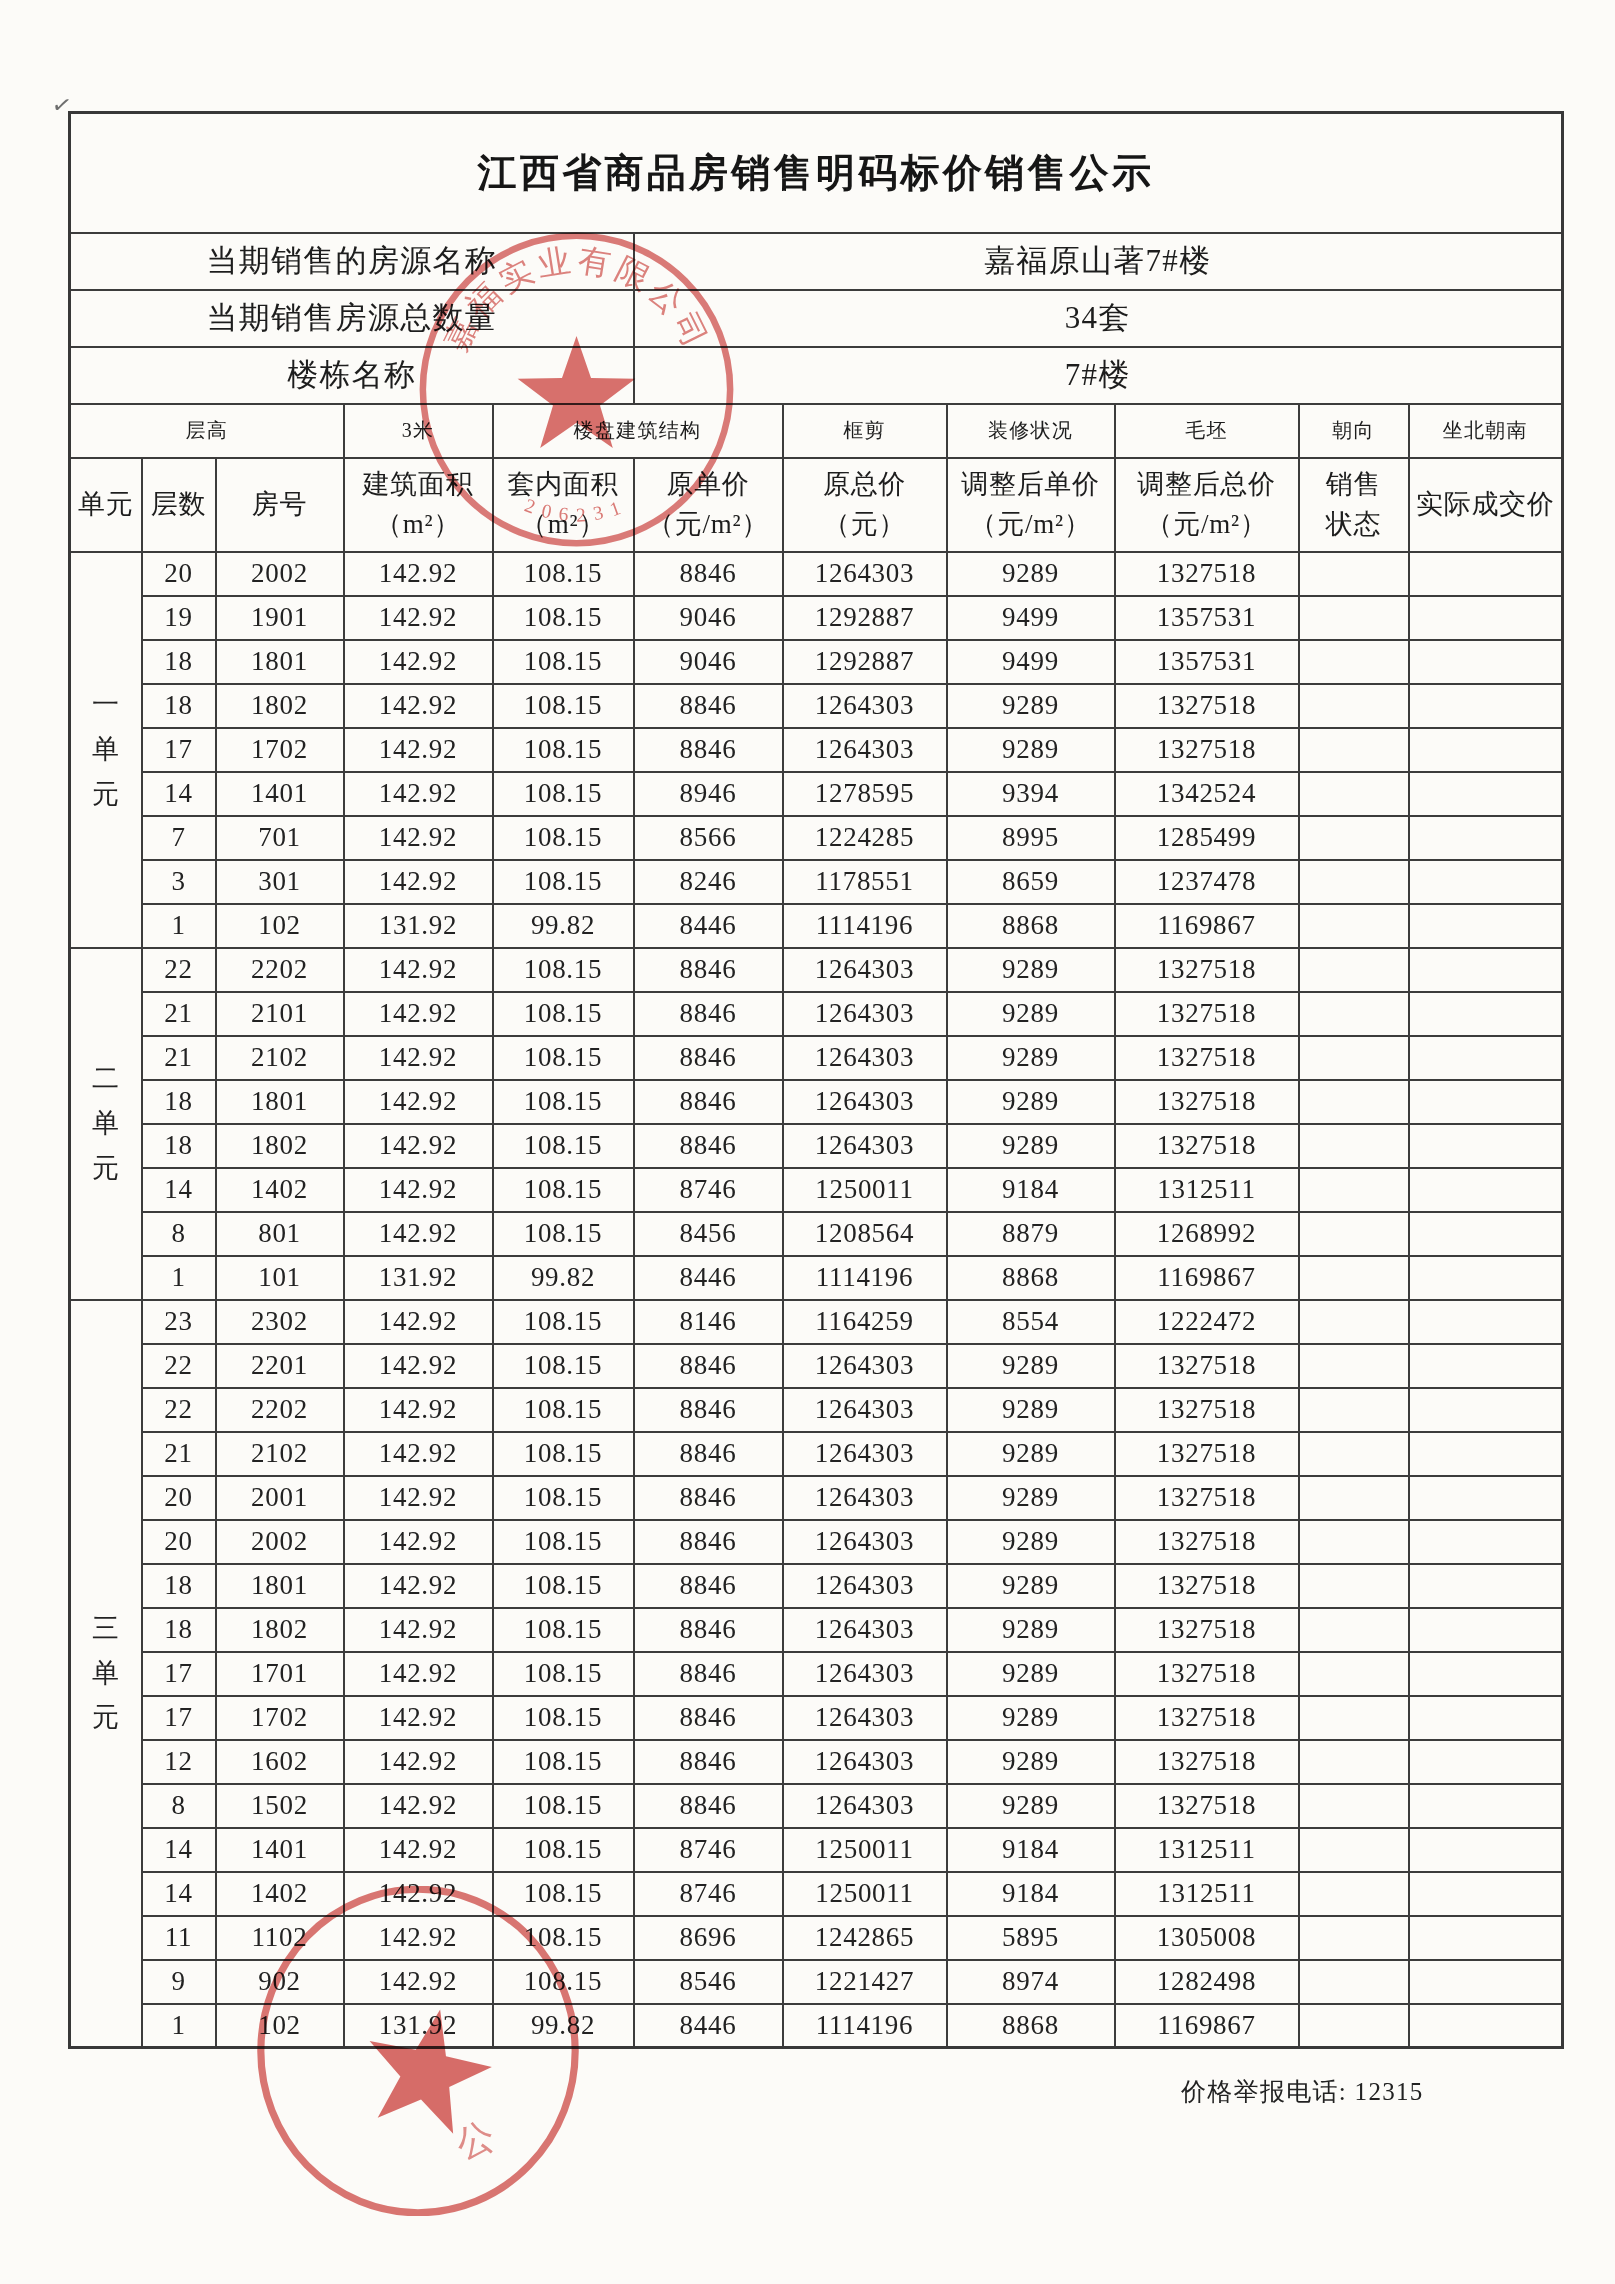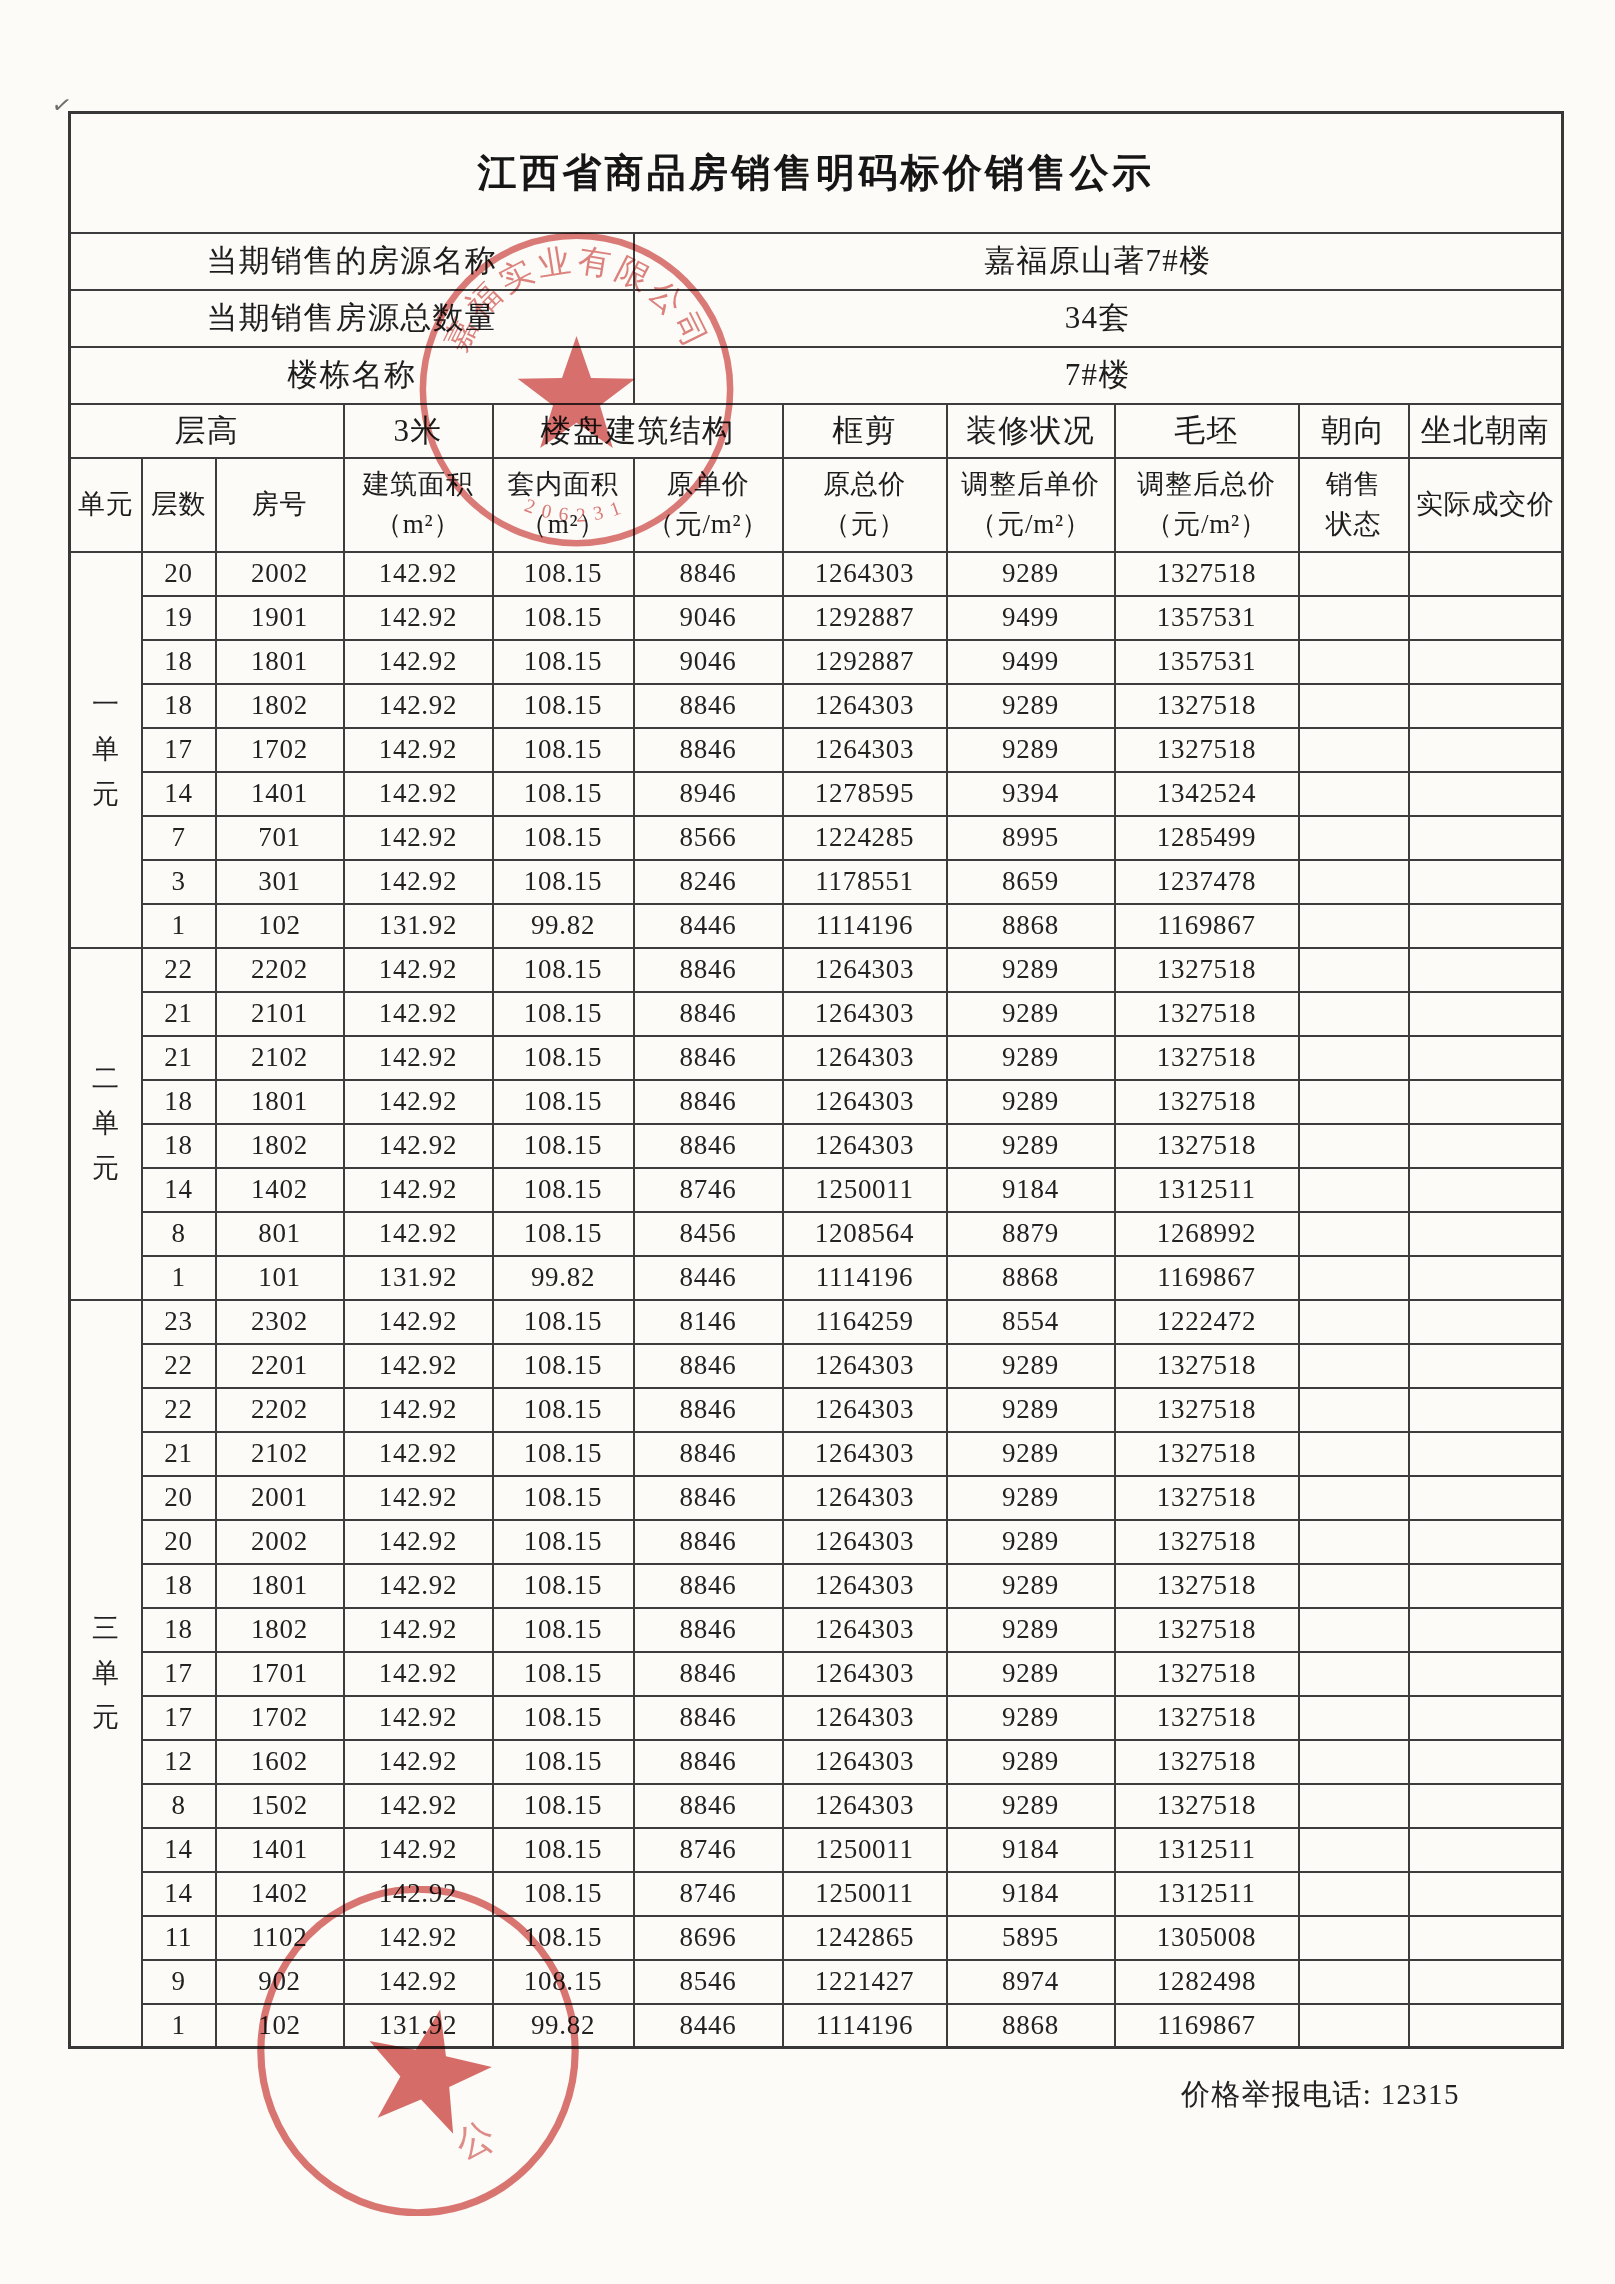--- a/index.html
+++ b/index.html
@@ -21,34 +21,34 @@
   }
   td,th{
     border:2px solid #3c3c3c;text-align:center;vertical-align:middle;
     padding:0;font-weight:normal;overflow:hidden;
   }
   tr.title-row{height:120px;}
   .title-cell{font-size:39px;font-weight:bold;letter-spacing:3.3px;color:#161616;}
   tr.info-row{height:57px;}
   tr.info-row td{font-size:31px;letter-spacing:1.3px;margin-top:45px;}
   tr.spec-row{height:54px;}
-  tr.spec-row td{font-size:31px;letter-spacing:1.3px;margin-top:11px;}
+  tr.spec-row td{font-size:20px;letter-spacing:1.3px;margin-top:11px;}
   tr.colhead-row{height:94px;}
   tr.colhead-row th{
     font-size:27px;white-space:pre-line;line-height:1.45;letter-spacing:0.7px;
   }
   tbody.data tr{height:44px;}
   tbody.data td{font-size:27px;letter-spacing:0.7px;color:#222;}
   td.unitcell{font-size:31px;}
   td.unitcell div{line-height:1;margin:17.6px 0;}
   .footer-left{
     position:absolute;left:85px;top:2075px;font-size:31px;letter-spacing:2px;color:#222;
   }
   .footer-right{
-    position:absolute;left:1181px;top:2075px;font-size:29px;letter-spacing:1.3px;color:#222;
+    position:absolute;left:1181px;top:2075px;font-size:25px;letter-spacing:1.3px;color:#222;
   }
   .stamp{
     position:absolute;mix-blend-mode:multiply;filter:blur(0.5px);
     pointer-events:none;
   }
   .stamp text{font-family:"Liberation Serif","DejaVu Serif",serif;}
 </style>
 </head>
 <body>
 

